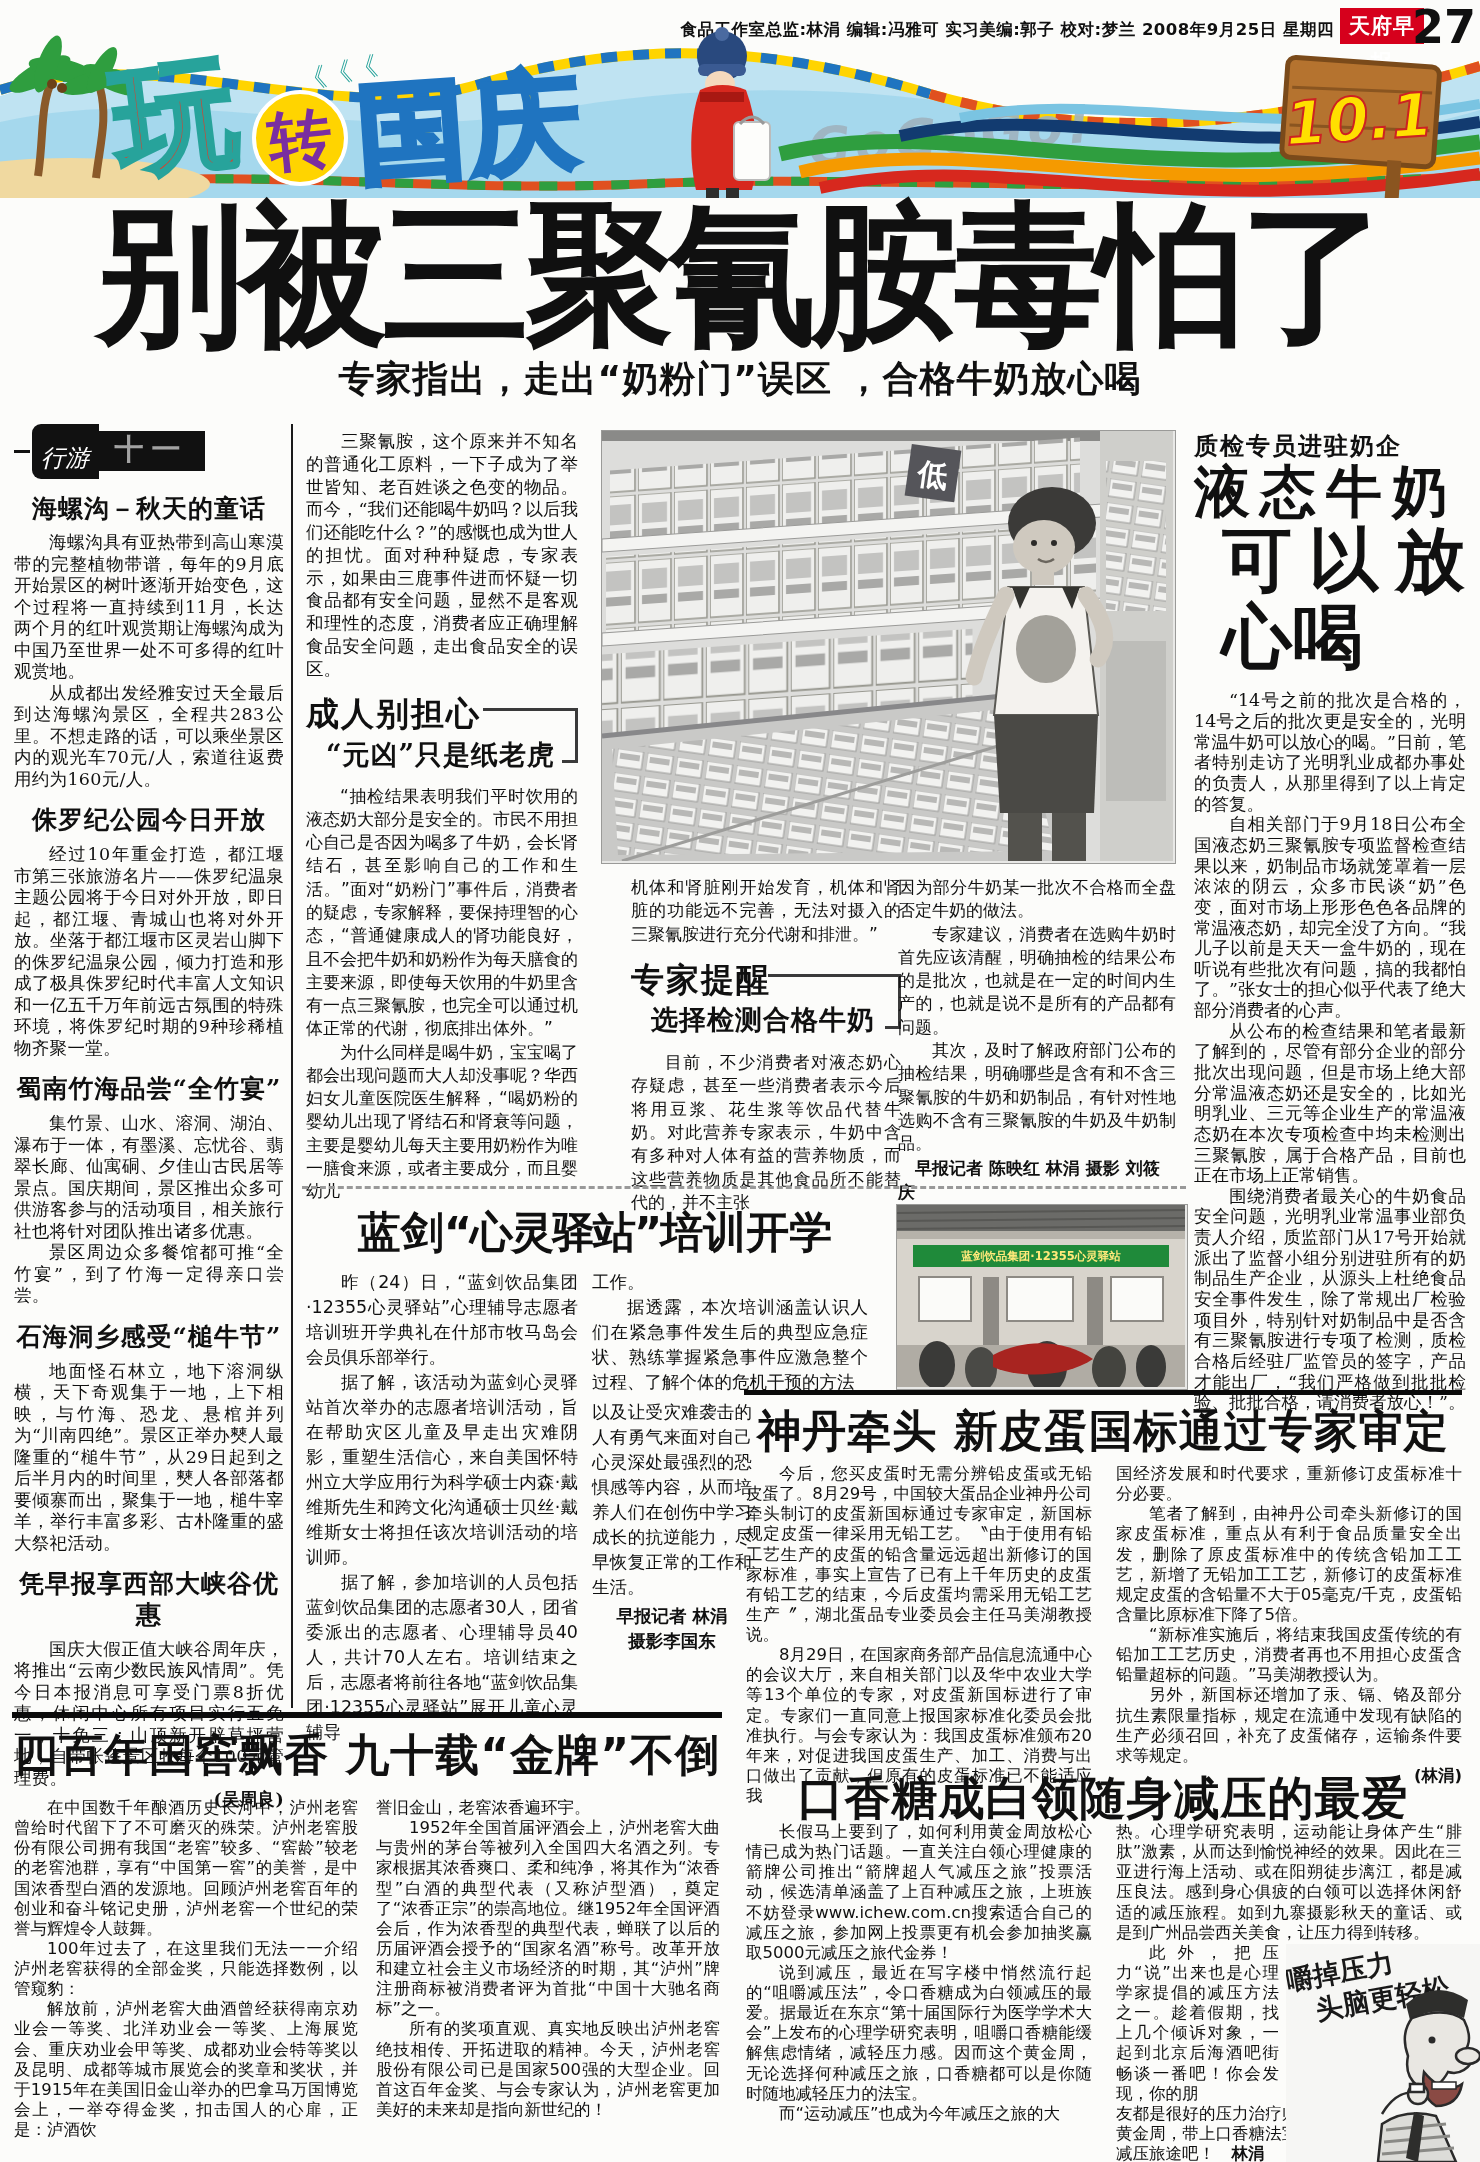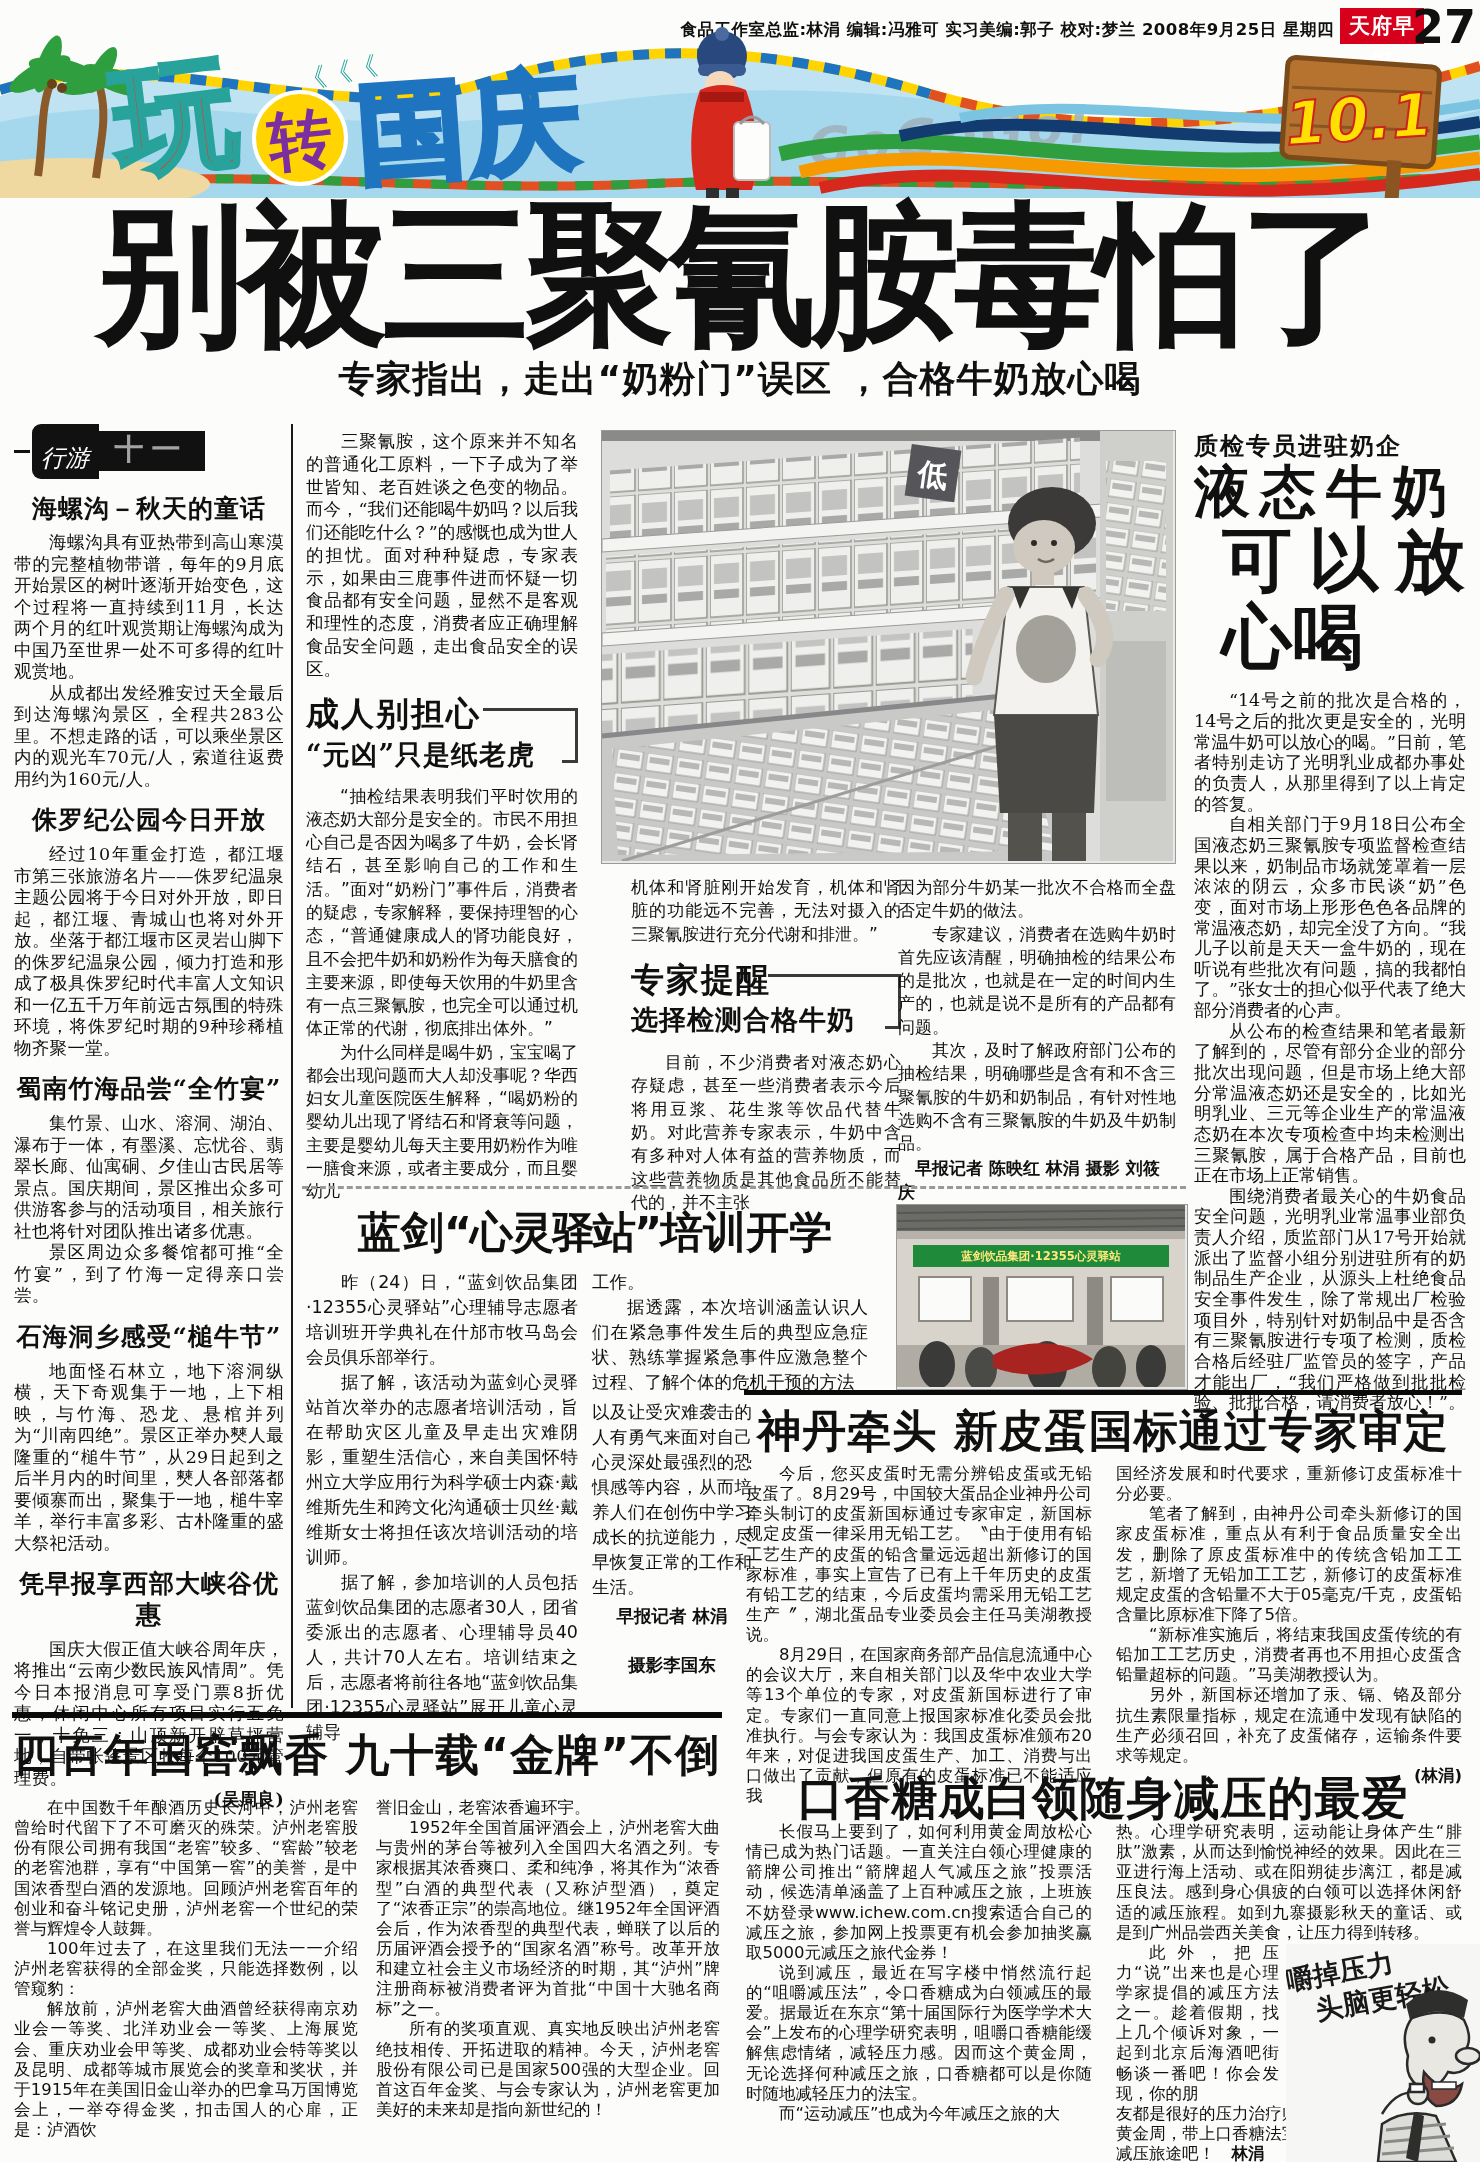--- a/index.html
+++ b/index.html
@@ -20,27 +20,27 @@
   .lead-sub{font-size:36px;font-weight:900;text-align:center;letter-spacing:1px;margin-top:2px;}
   
   .trav{font-family:"DejaVu Serif",serif;font-size:17.5px;line-height:1.23;letter-spacing:.3px;}
   .trav-title{font-weight:700;font-size:25px;text-align:center;text-indent:0;margin:15px 0 8px;letter-spacing:1px;}
   .badge-row{display:flex;align-items:center;margin:0 0 6px;}
   .badge-line{width:16px;height:3px;background:#111;margin-right:2px;}
   .badge1{background:#111;color:#fff;font-family:"DejaVu Serif",serif;font-style:italic;
           font-size:24px;padding:20px 9px 5px;border-radius:9px 0 0 9px;}
   .badge2{background:#111;color:#a3a3a3;font-weight:900;font-size:29px;padding:1px 16px 3px;letter-spacing:8px;}
   .byline{font-weight:700;text-align:right;text-indent:0;}
-  .byline-c{font-weight:700;text-align:center;text-indent:0;margin-top:24px;}
+  .byline-c{font-weight:700;text-align:center;text-indent:0;}
   
   .serifbody{font-family:"DejaVu Serif",serif;font-size:17.5px;line-height:1.3;}
   .sansbody{font-size:17px;line-height:1.37;}
   .sec{position:relative;margin:16px 0 12px;}
   .sec .tag{font-size:33px;font-weight:900;letter-spacing:2px;line-height:1.1;}
-  .sec .sub{font-family:"DejaVu Serif",serif;font-size:27px;font-weight:700;margin-top:4px;letter-spacing:1px;}
+  .sec .sub{font-family:"DejaVu Serif",serif;font-size:27px;font-weight:700;margin-top:4px;letter-spacing:1px;margin-left:20px;}
   .sec .bracket{position:absolute;top:12px;right:0;width:92px;height:52px;
                 border-top:3px solid #3a3a3a;border-right:3px solid #3a3a3a;}
   .sec .bracket::after{content:"";position:absolute;right:-3px;bottom:0;width:16px;border-bottom:3px solid #3a3a3a;}
   
   .liq{font-family:"DejaVu Serif",serif;font-size:17.5px;line-height:1.18;}
   .liq-kicker{font-family:"DejaVu Serif",serif;font-size:24px;font-weight:700;letter-spacing:2px;}
   .liq-t1{font-size:56px;font-weight:900;letter-spacing:10px;line-height:1.08;}
   .liq-t2{font-size:70px;font-weight:700;letter-spacing:1px;line-height:1.1;margin-left:28px;}
   
   .lan-head{font-size:43px;text-align:center;white-space:nowrap;}

